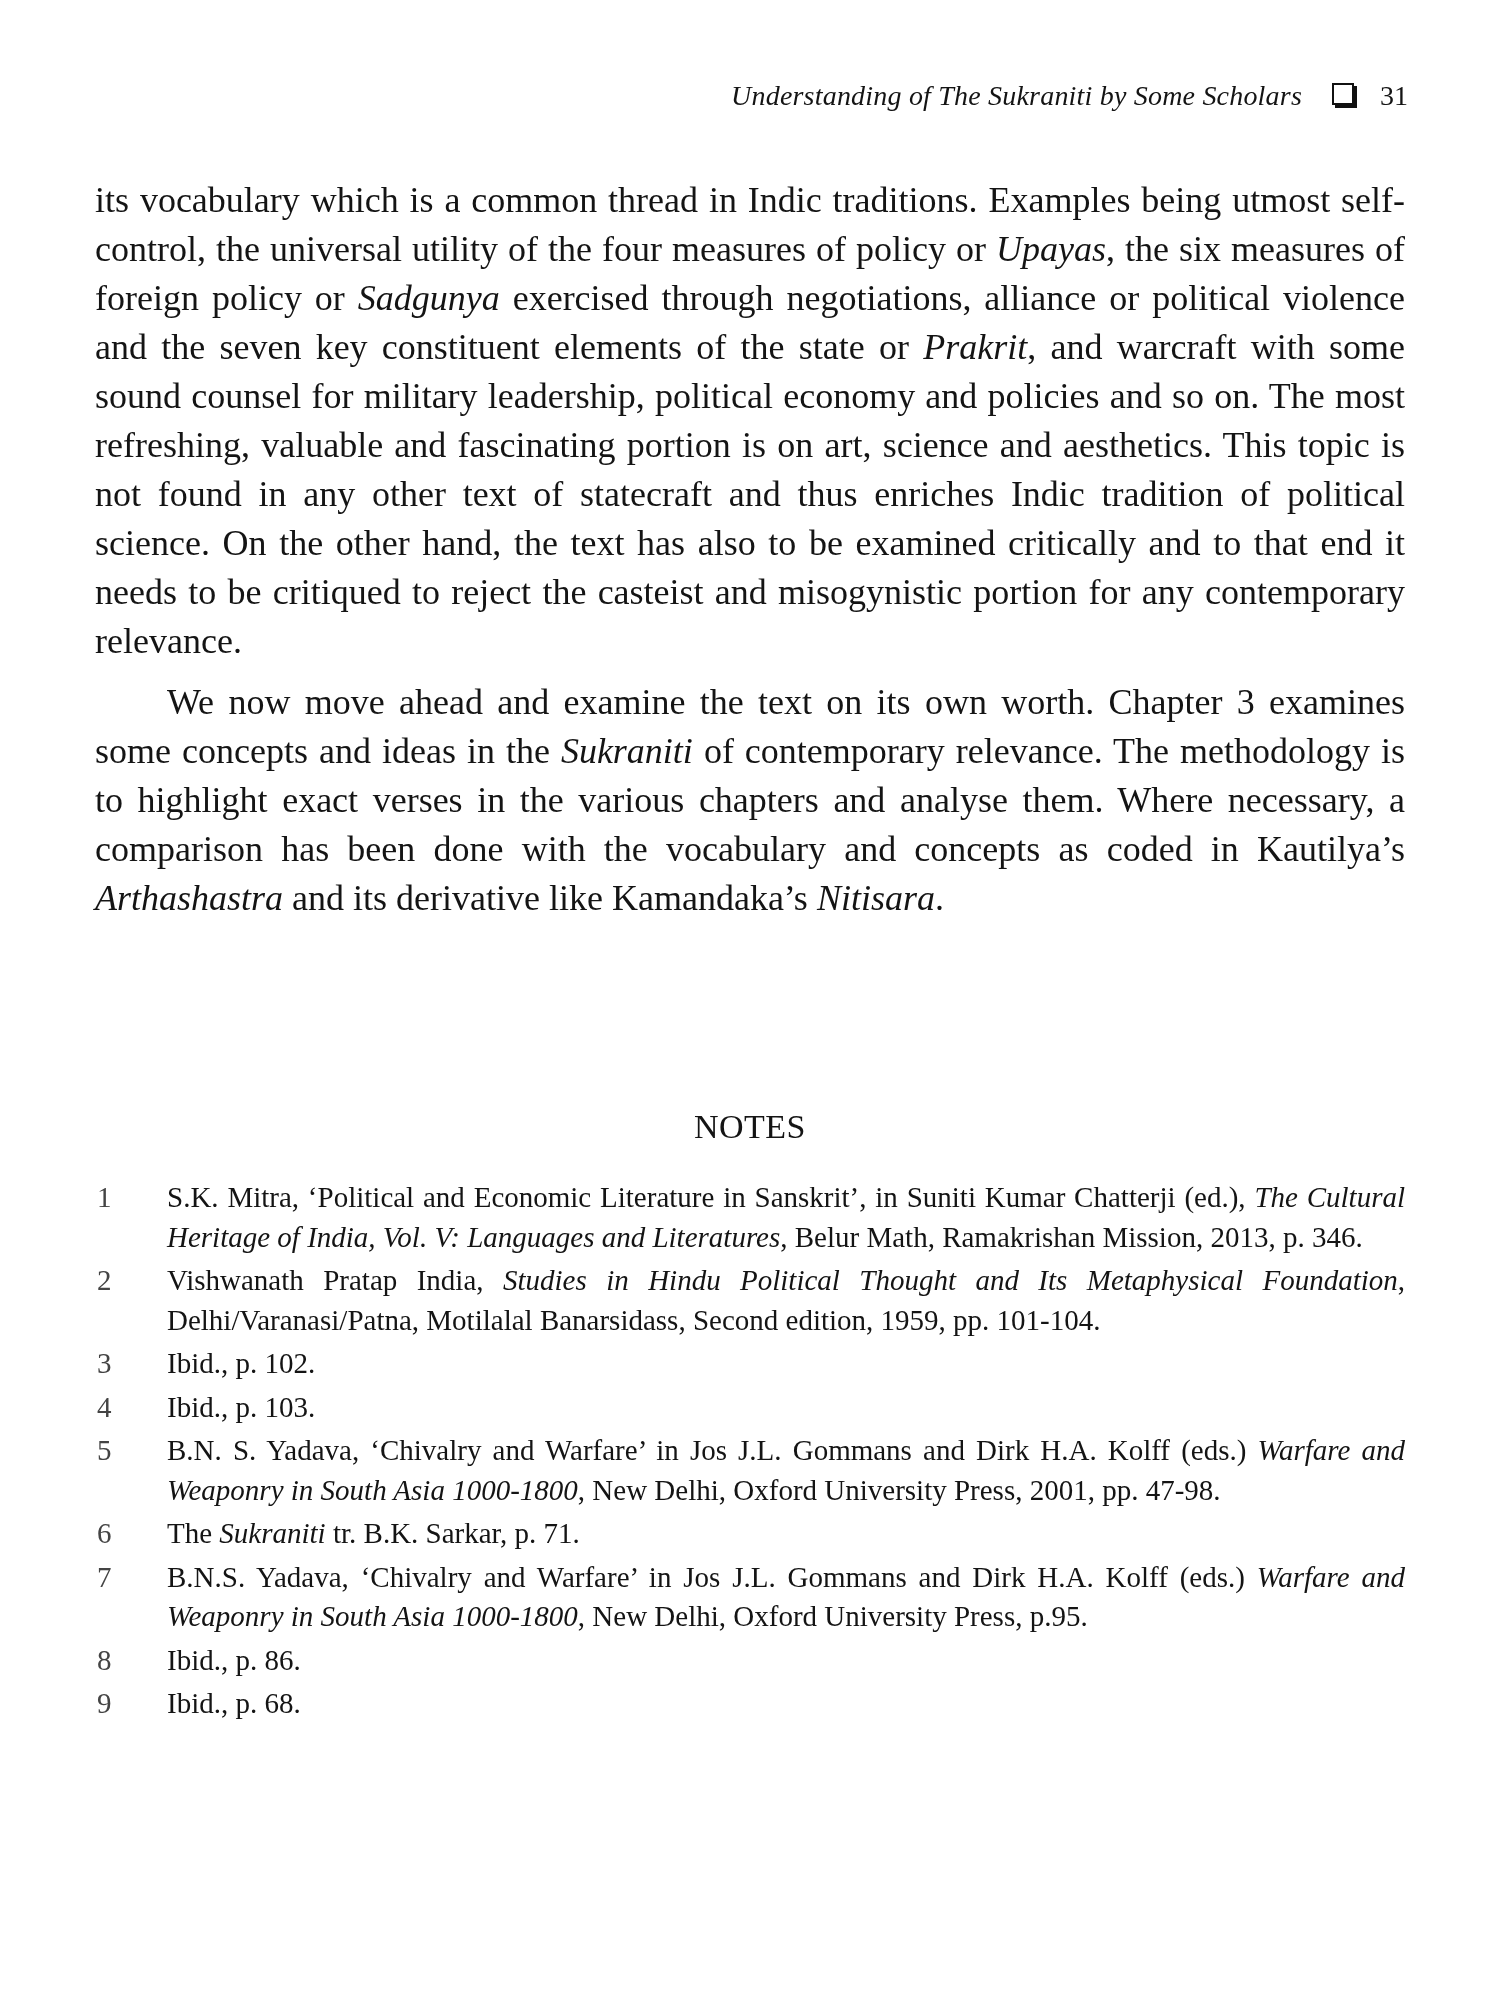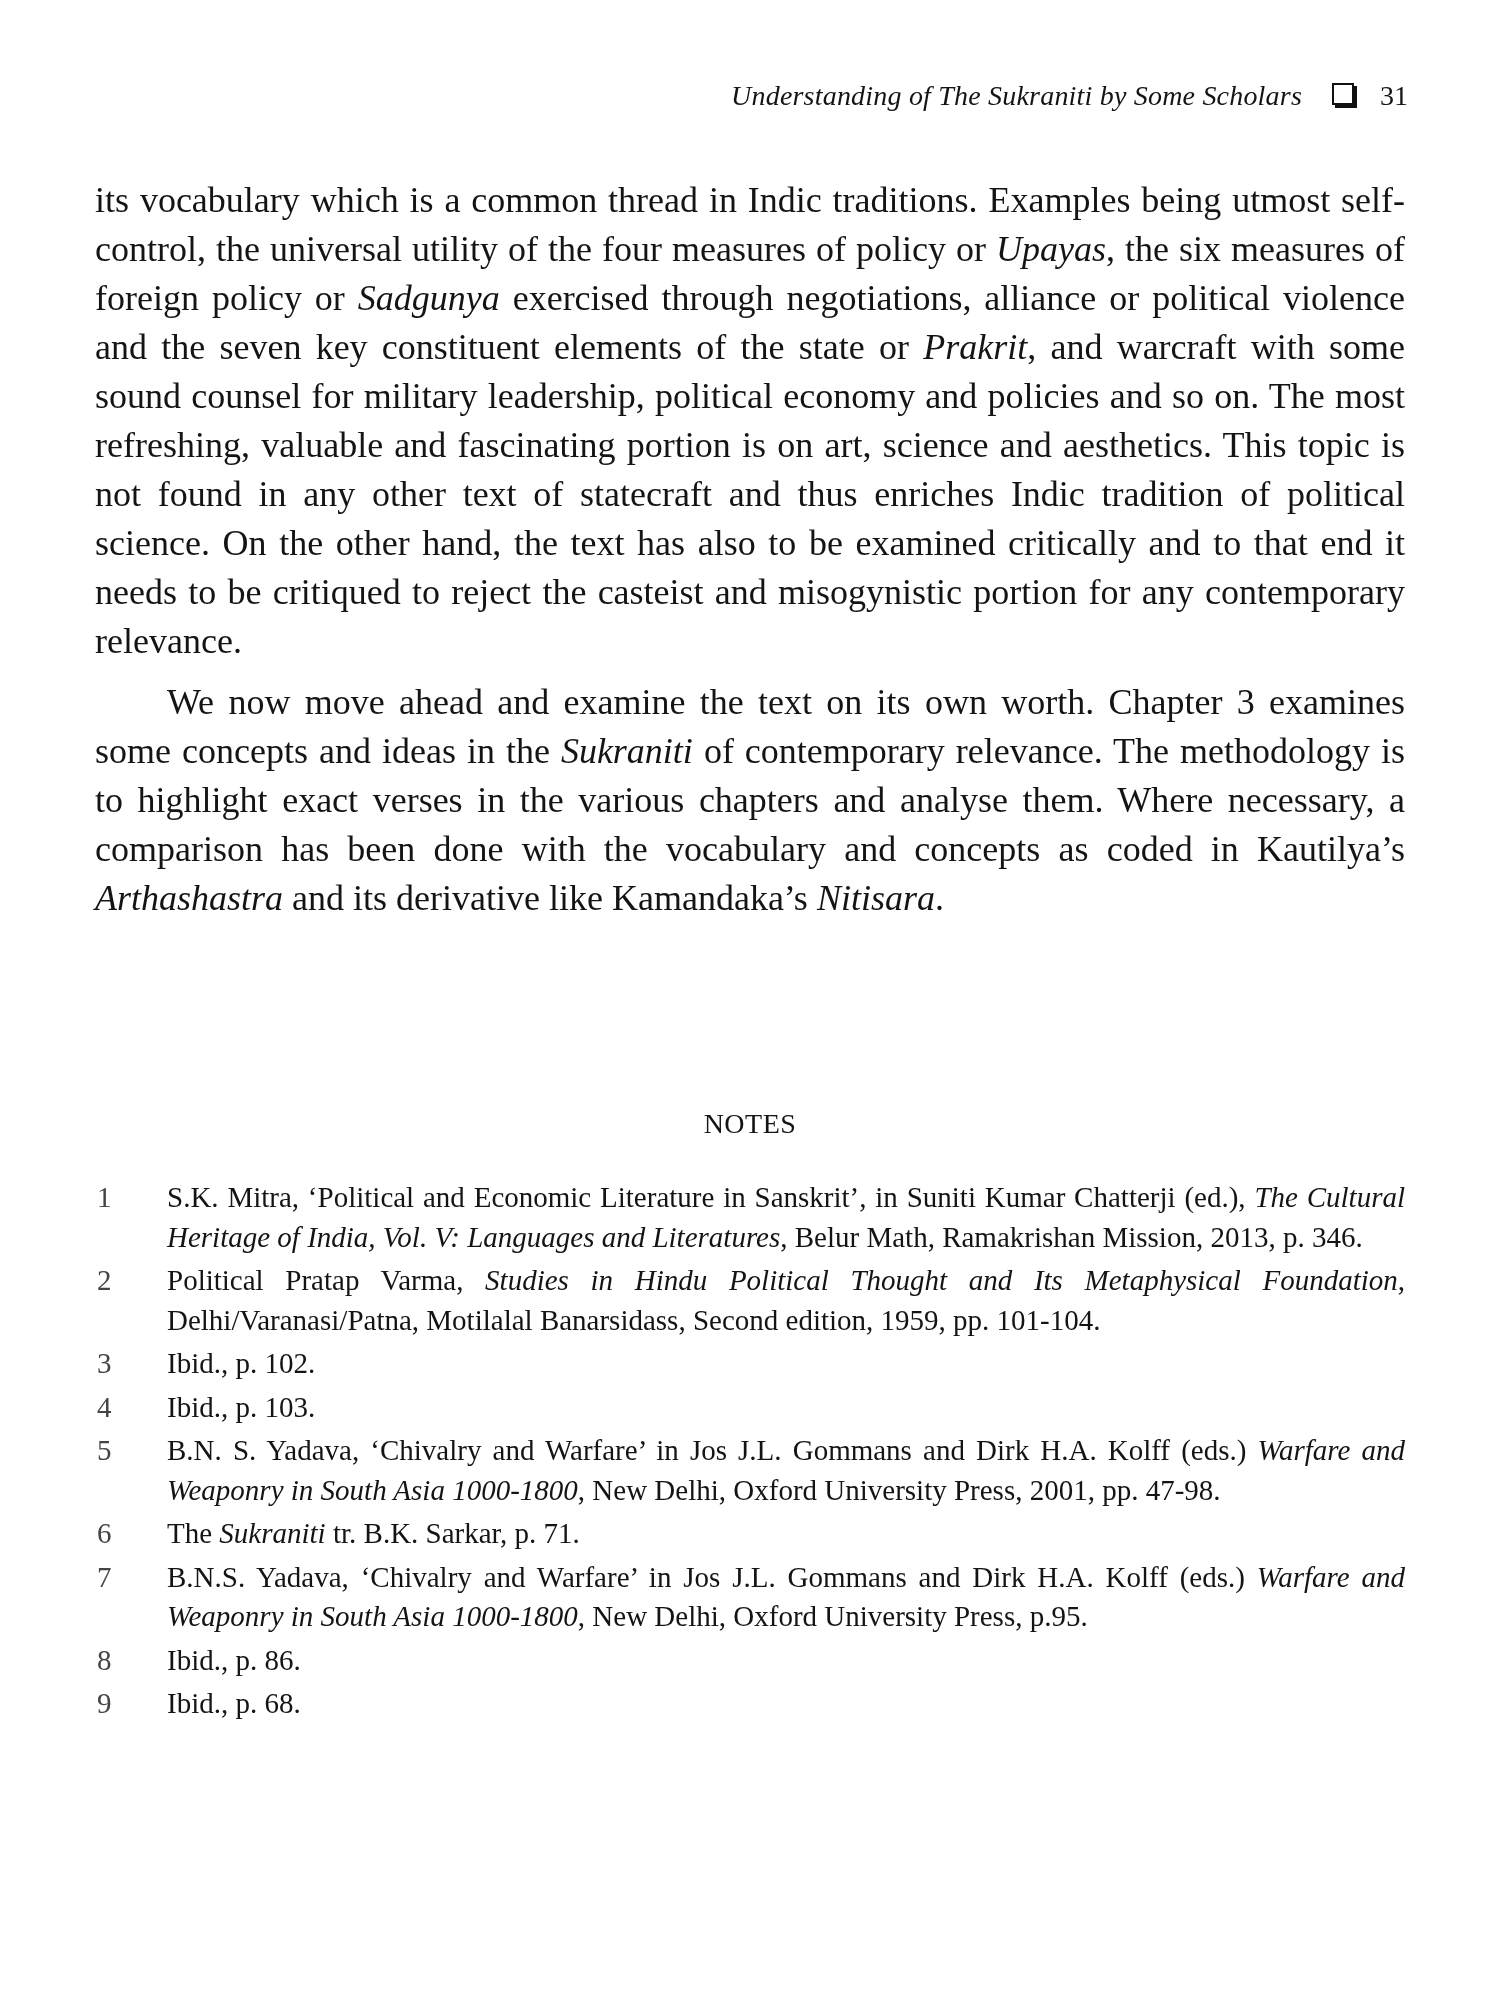--- a/index.html
+++ b/index.html
@@ -4,21 +4,21 @@
 <style>
   html, body { margin: 0; padding: 0; background: #ffffff; }
   body { width: 1500px; height: 2000px; position: relative; overflow: hidden; color: #141414; font-family: "Liberation Serif", "DejaVu Serif", serif; }
   .header { position: absolute; top: 80px; right: 92px; display: flex; align-items: center; font-size: 28px; }
   .header .running-title { font-style: italic; letter-spacing: 0.2px; }
   .header .box { display: inline-block; width: 18px; height: 18px; border: 2px solid #111; margin: 0 26px 0 30px; box-shadow: 3px 3px 0 #111; position: relative; top: -2px; }
   .header .page-num { font-size: 28px; }
   .body-text { position: absolute; left: 95px; width: 1310px; top: 176px; font-size: 36px; line-height: 49px; text-align: justify; }
   .body-text p { margin: 0; }
   .body-text p.indent { text-indent: 72px; margin-top: 12px; }
-  .notes-title { position: absolute; top: 1108px; left: 0; width: 1500px; text-align: center; font-size: 28px; letter-spacing: 0.5px; }
+  .notes-title { position: absolute; top: 1108px; left: 0; width: 1500px; text-align: center; font-size: 34px; letter-spacing: 0.5px; }
   .notes { position: absolute; left: 97px; width: 1308px; top: 1178px; font-size: 29px; line-height: 39.5px; }
   .note { display: flex; margin-bottom: 4px; }
   .note .num { width: 70px; flex: 0 0 70px; color: #444; }
   .note .txt { flex: 1; text-align: justify; }
   .it { font-style: italic; margin-top: 44px; }
 </style>
 </head>
 <body>
 
 <div class="header">
@@ -34,21 +34,21 @@
 
 <div class="notes-title">NOTES</div>
 
 <div class="notes">
     <div class="note">
       <span class="num">1</span>
       <span class="txt"><span>S.K. Mitra, ‘Political and Economic Literature in Sanskrit’, in Suniti Kumar Chatterji (ed.), </span><span class="it">The Cultural Heritage of India, Vol. V: Languages and Literatures</span><span>, Belur Math, Ramakrishan Mission, 2013, p. 346.</span></span>
     </div>
     <div class="note">
       <span class="num">2</span>
-      <span class="txt"><span>Political Pratap Varma, </span><span class="it">Studies in Hindu Political Thought and Its Metaphysical Foundation</span><span>, Delhi/Varanasi/Patna, Motilalal Banarsidass, Second edition, 1959, pp. 101-104.</span></span>
+      <span class="txt"><span>Vishwanath Pratap India, </span><span class="it">Studies in Hindu Political Thought and Its Metaphysical Foundation</span><span>, Delhi/Varanasi/Patna, Motilalal Banarsidass, Second edition, 1959, pp. 101-104.</span></span>
     </div>
     <div class="note">
       <span class="num">3</span>
       <span class="txt"><span>Ibid., p. 102.</span></span>
     </div>
     <div class="note">
       <span class="num">4</span>
       <span class="txt"><span>Ibid., p. 103.</span></span>
     </div>
     <div class="note">

